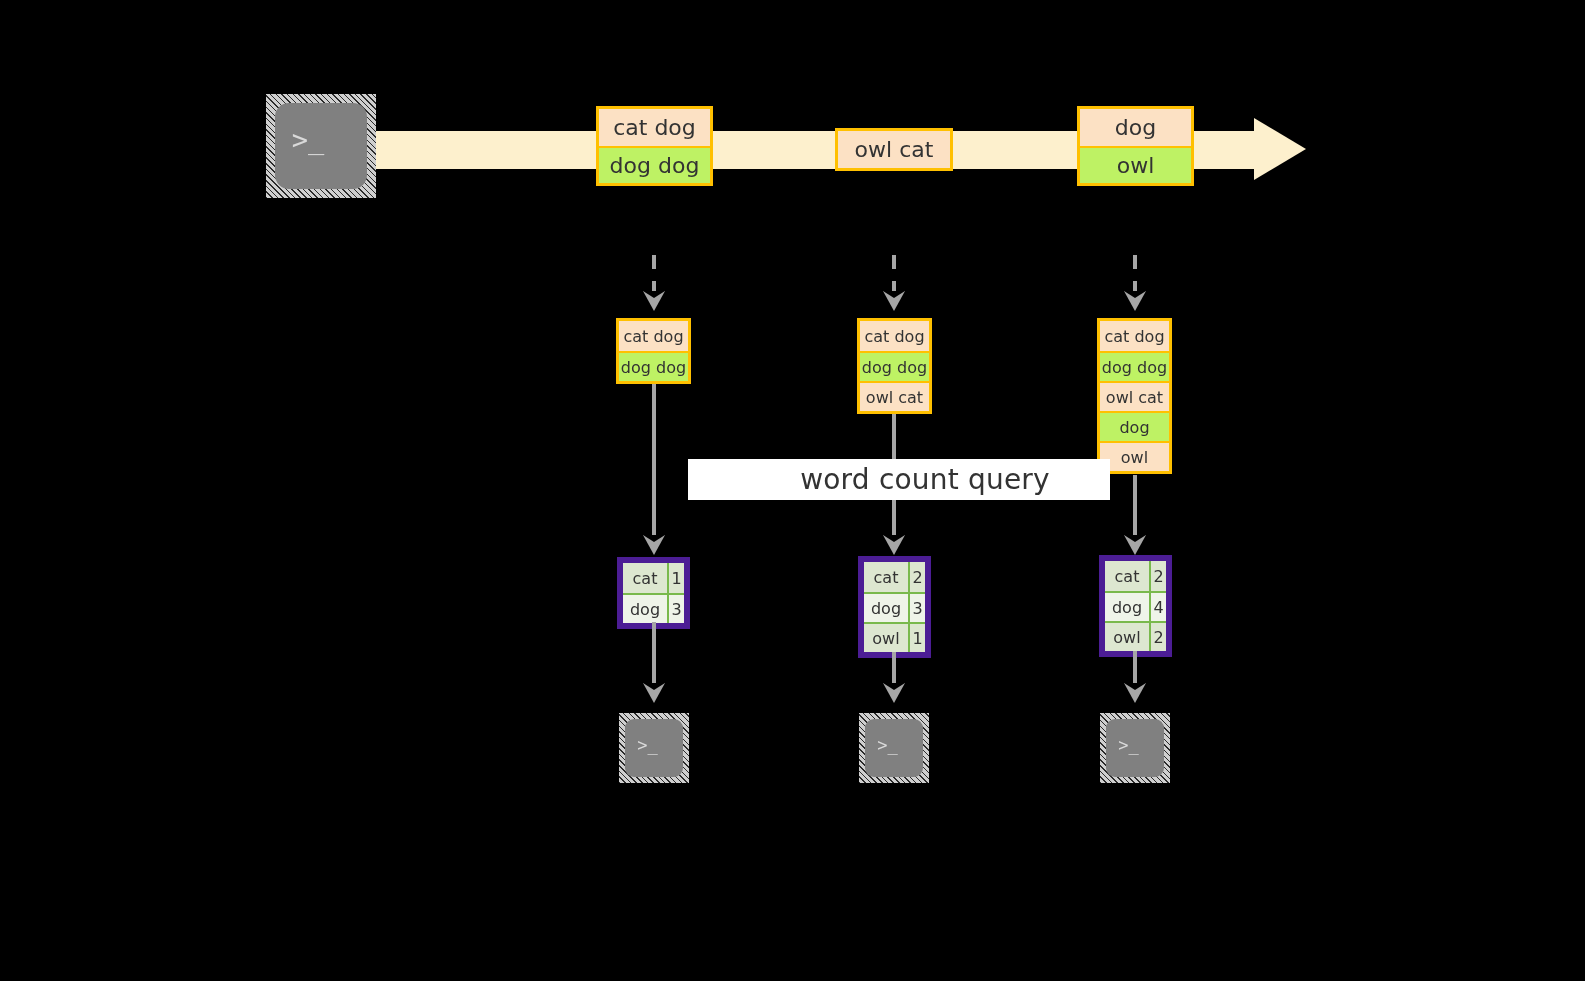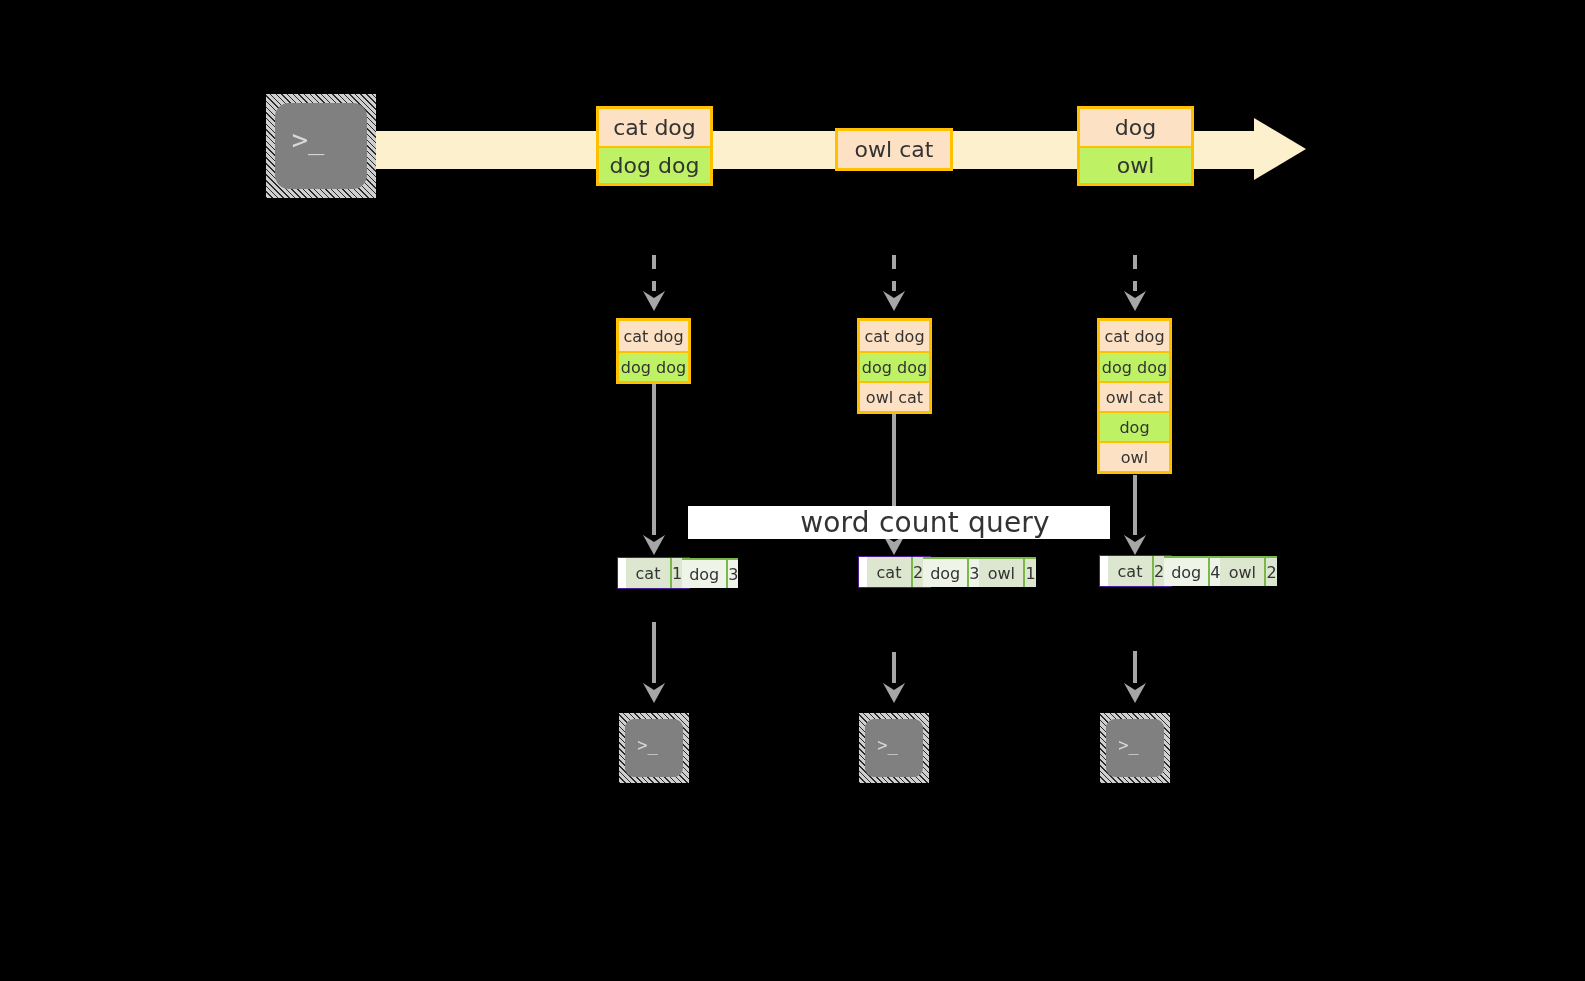--- a/index.html
+++ b/index.html
@@ -82,23 +82,23 @@
   
   .obox.big .orow { height: 37px; font-size: 22px; }
   .obox.big .orow + .orow { border-top: 2px solid #ffc000; }
 
   
   .obox.sm .orow { height: 30px; font-size: 16px; }
 
   
   .gbox {
     position: absolute;
-    border: 1px solid #4c1d95;
+    border: 6px solid #4c1d95;
     background: #fff;
-    display: flex; flex-direction: row; padding-left: 8px;
+    display: flex; flex-direction: column;
   }
   .grow {
     display: flex;
     height: 30px;
   }
   .grow + .grow { border-top: 2px solid #79b94c; }
   .grow.dark  { background: #dde7d0; }
   .grow.light { background: #eff4e9; }
   .gcell-word {
     flex: 0 0 46px;
@@ -141,25 +141,24 @@
     width: 0; height: 0;
     border-left: 11px solid transparent;
     border-right: 11px solid transparent;
     border-top: 7px solid #000000;
   }
 
   
   .banner {
     position: absolute;
     left: 688px; top: 459px;
-    width: 422px; height: 33px;
+    width: 422px; height: 41px;
     background: #ffffff;
     display: flex; align-items: center; justify-content: center;
     z-index: 6;
-    margin-top: 47px;
   }
   .banner span {
     font-size: 28px;
     color: #333333;
     letter-spacing: 0.2px;
     padding-left: 52px;
   }
 </style>
 </head>
 <body>

